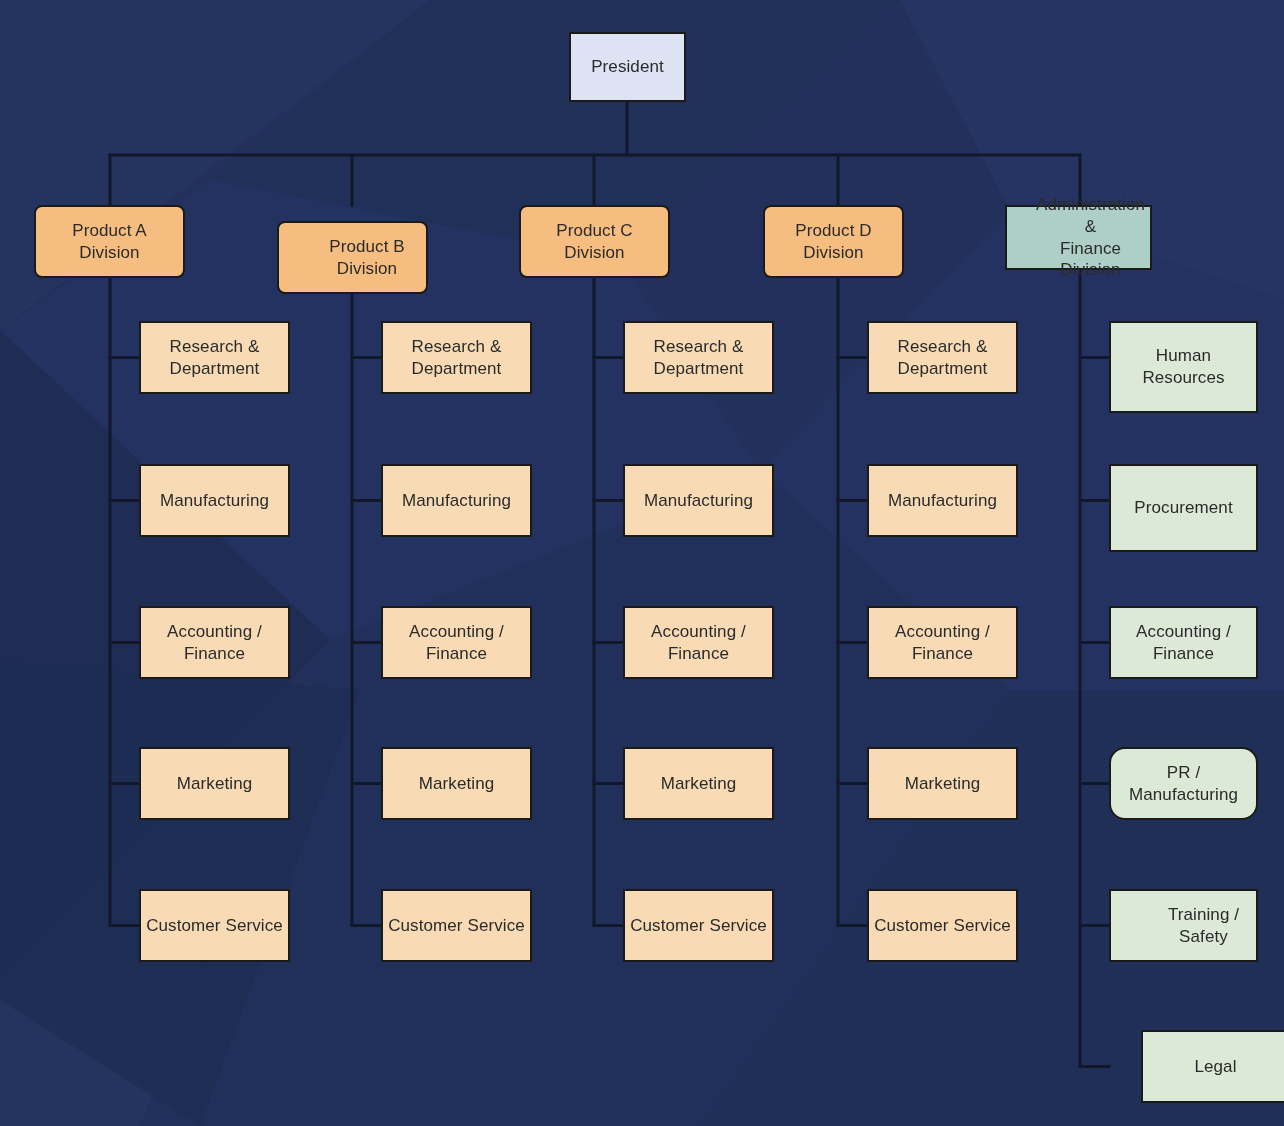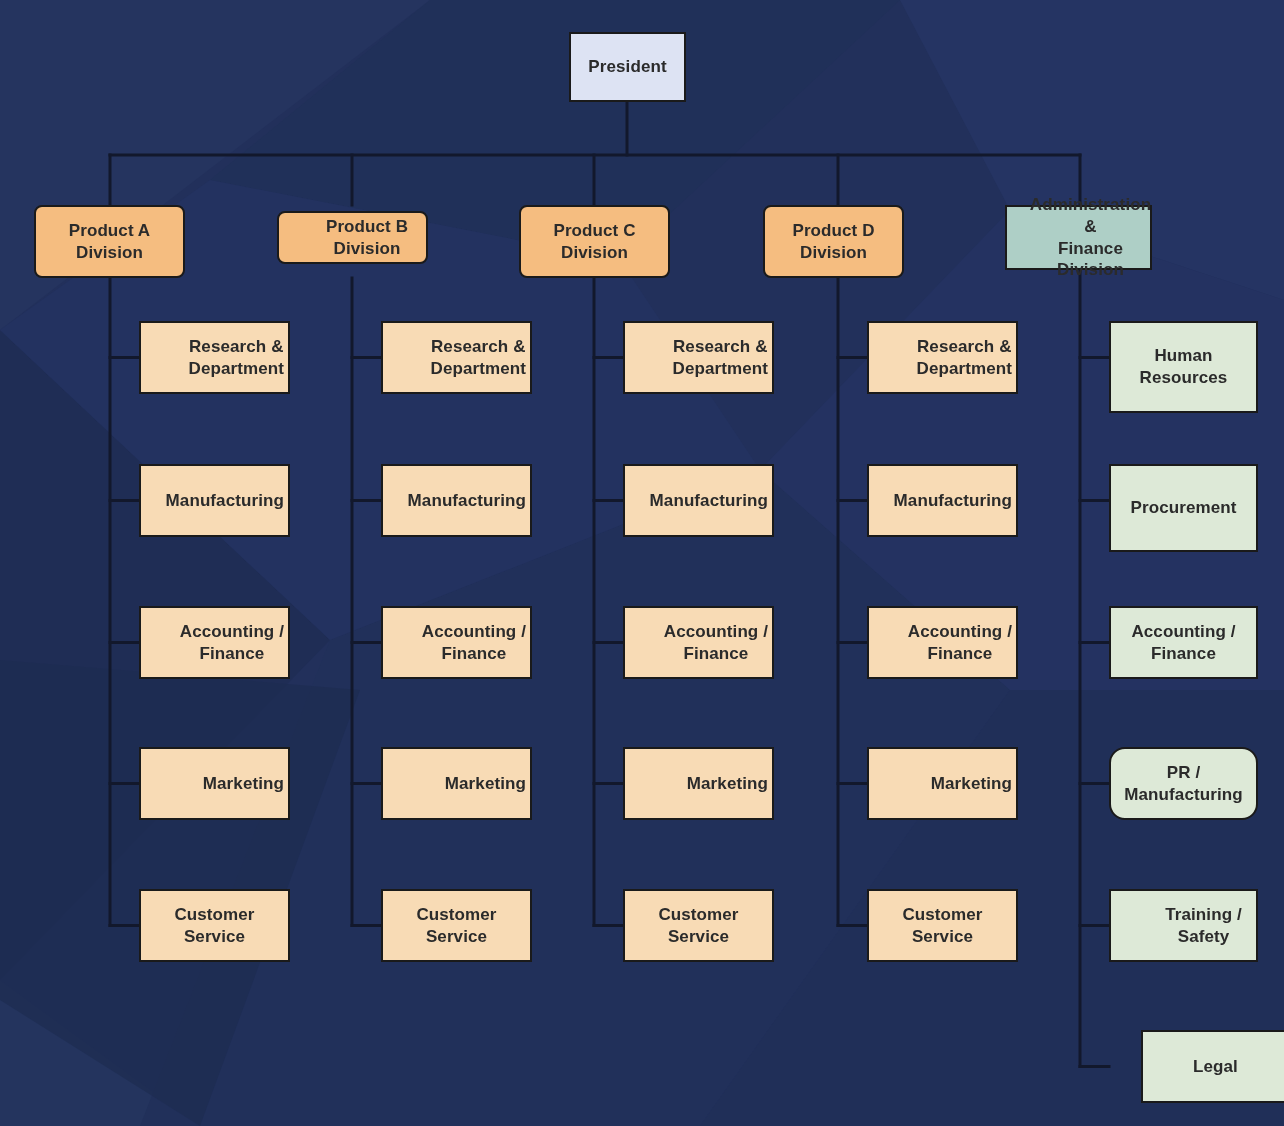--- a/index.html
+++ b/index.html
@@ -37,26 +37,25 @@
     display: flex;
     align-items: center;
     justify-content: center;
     text-align: center;
     color: #2b2b2b;
     font-size: 17px;
     line-height: 1.28;
     letter-spacing: 0.1px;
     padding: 2px 4px;
     z-index: 3;
-    font-weight: bold;
   }
   .node-president { background: #dde3f3; }
   .node-division  { background: #f5bd80; border-radius: 8px; }
   .node-admin-division { background: #aecfc6; }
-  .node-sub       { background: #f8dbb5; justify-content: flex-end; }
+  .node-sub       { background: #f8dbb5; }
   .node-admin-sub { background: #dde9d7; }
   .node span { display: block; width: 100%; }
 </style>
 </head>
 <body>
 
 <div id="chart-root">
 
   <svg id="bg-facets" viewBox="0 0 1284 1126" preserveAspectRatio="none">
     <rect x="0" y="0" width="1284" height="1126" fill="#22305b"></rect>
@@ -145,21 +144,21 @@
       <div class="node node-sub" style="left: 139px; top: 747px; width: 151px; height: 73px;">
         <div>
           <span>Marketing</span>
         </div>
       </div>
       <div class="node node-sub" style="left: 139px; top: 889px; width: 151px; height: 73px;">
         <div>
           <span>Customer Service</span>
         </div>
       </div>
-      <div class="node node-division" style="left: 277px; top: 211px; width: 151px; height: 53px; padding-left: 33px;">
+      <div class="node node-division" style="left: 277px; top: 221px; width: 151px; height: 73px; padding-left: 33px;">
         <div>
           <span>Product B</span>
           <span>Division</span>
         </div>
       </div>
       <div class="node node-sub" style="left: 381px; top: 321px; width: 151px; height: 73px;">
         <div>
           <span>Research &amp;</span>
           <span>Department</span>
         </div>

